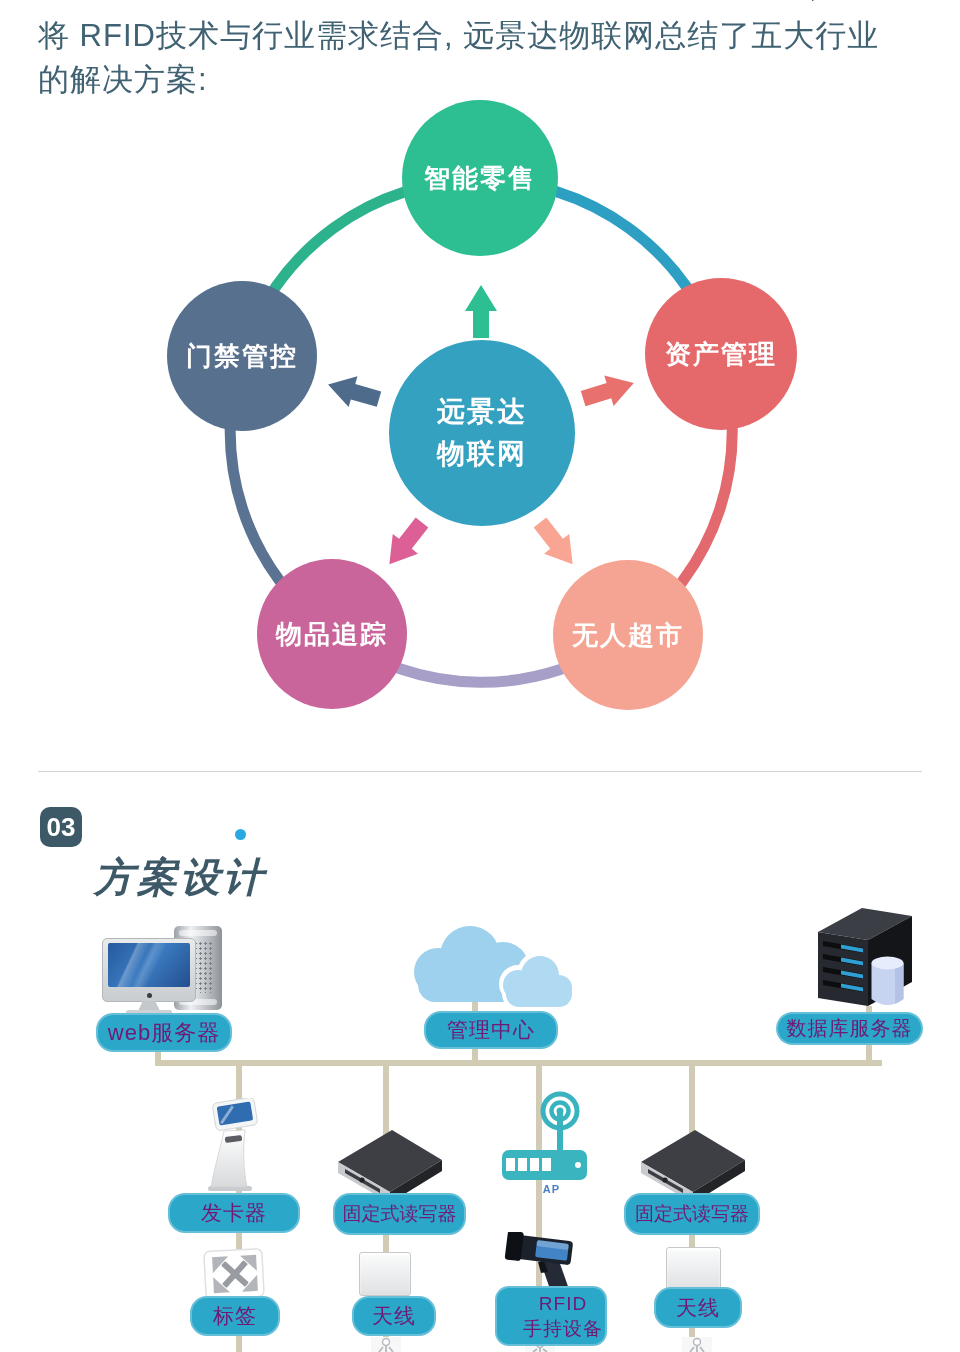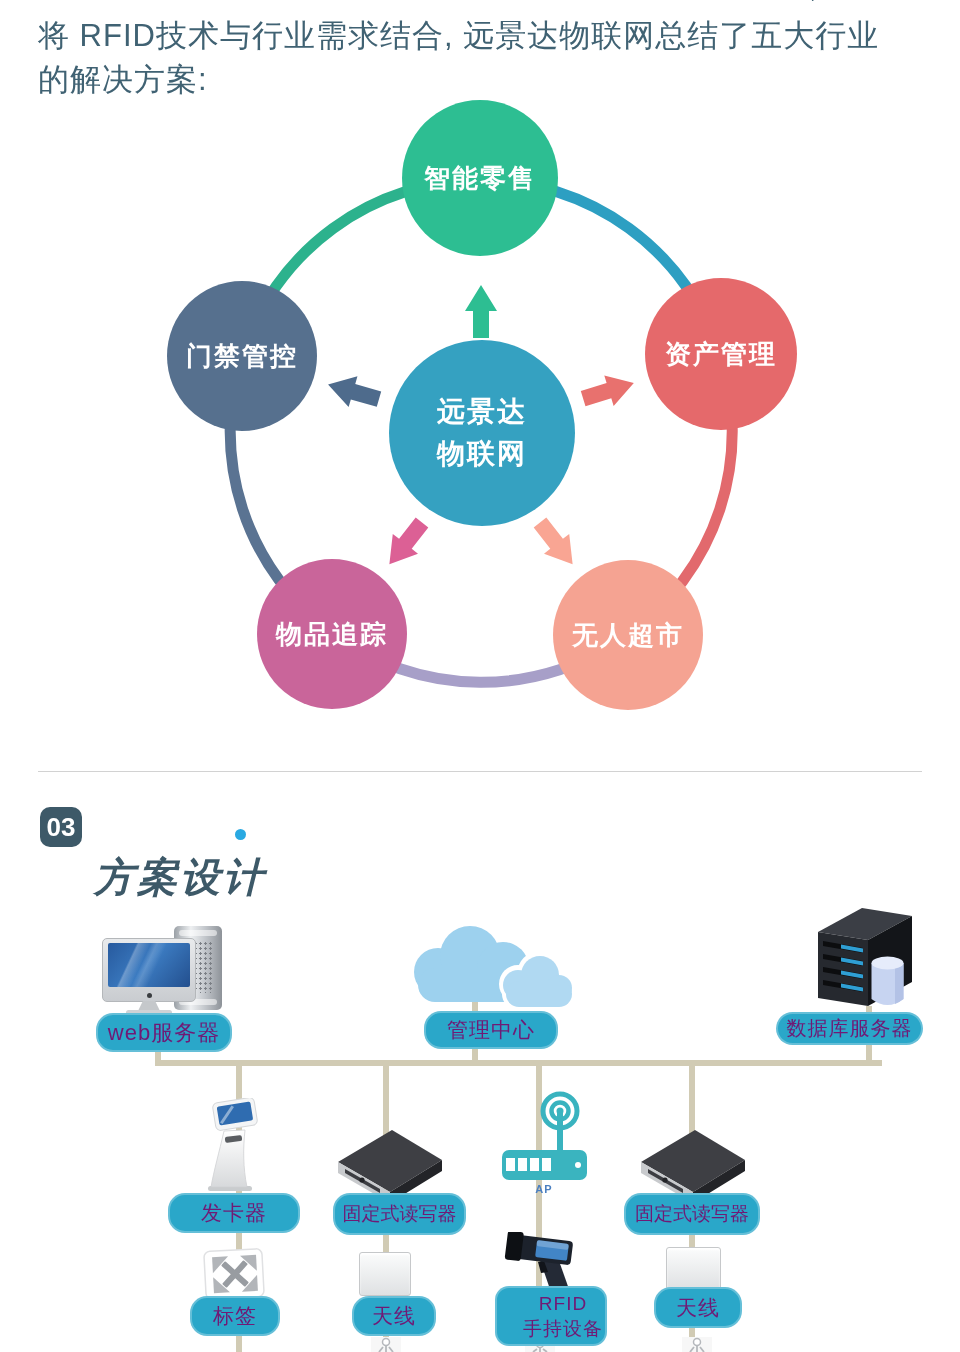--- a/index.html
+++ b/index.html
@@ -49,21 +49,21 @@
   .screen{position:absolute;left:5px;top:4px;width:82px;height:44px;border-radius:2px;
           background:linear-gradient(130deg,#275a9e 0%,#3c7cc2 48%,#234f8e 100%);overflow:hidden;}
   .screen::after{content:"";position:absolute;inset:0;
           background:linear-gradient(115deg,transparent 28%,rgba(255,255,255,.28) 30%,transparent 42%,rgba(255,255,255,.18) 48%,transparent 58%);}
   .chin-dot{position:absolute;left:44px;bottom:3px;width:5px;height:5px;border-radius:50%;background:#3a3d40;}
   .stand{position:absolute;left:38px;top:77px;width:22px;height:10px;background:#c5c8cb;
          clip-path:polygon(22% 0,78% 0,100% 100%,0 100%);}
   .mbase{position:absolute;left:26px;top:86px;width:46px;height:5px;border-radius:3px;background:#cfd2d5;}
   .panel{position:absolute;z-index:3;background:linear-gradient(180deg,#fbfcfc,#dfe1e3);
          border:1px solid #c6c8ca;border-radius:3px;box-shadow:inset 0 2px 2px #fff;box-sizing:border-box;}
-  .ap-caption{position:absolute;left:528px;top:1183px;width:32px;text-align:center;z-index:4;
+  .ap-caption{position:absolute;left:528px;top:1183px;width:32px;text-align:right;z-index:4;
               font-size:11px;font-weight:bold;color:#4b7fc0;letter-spacing:1px;}
 </style>
 </head>
 <body>
 
 <div class="page">
 
   <div class="cut-frag">，</div>
 
   <div class="intro">

